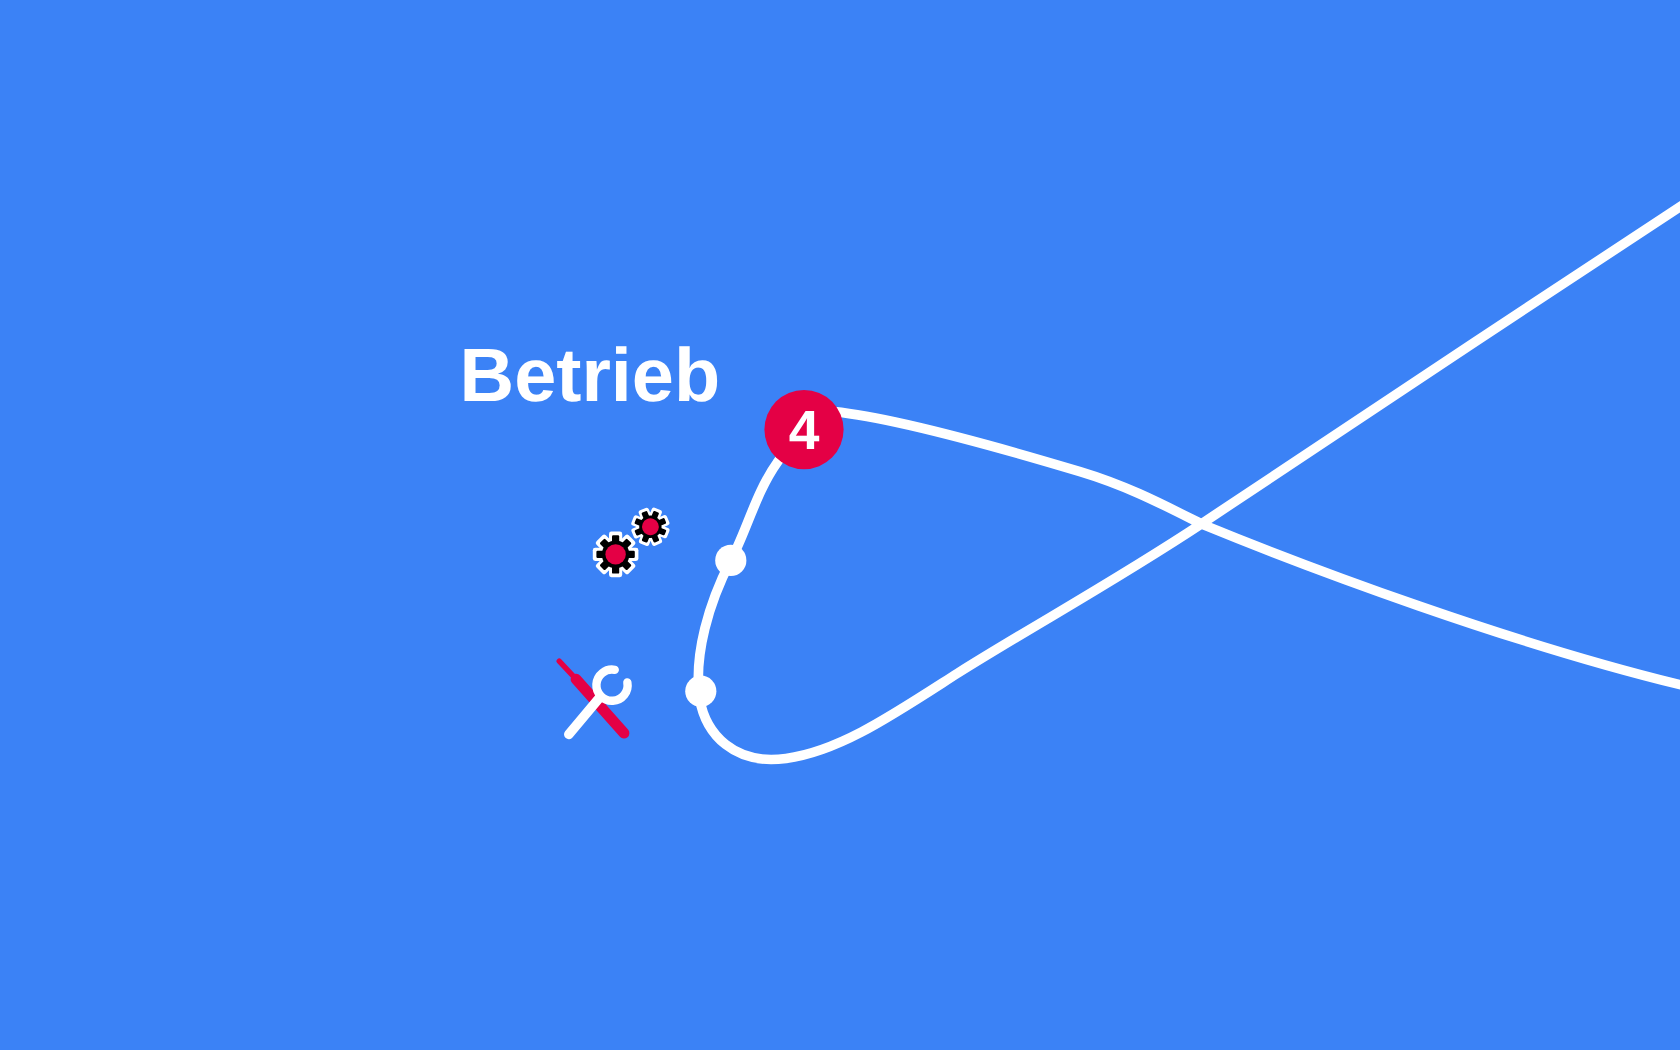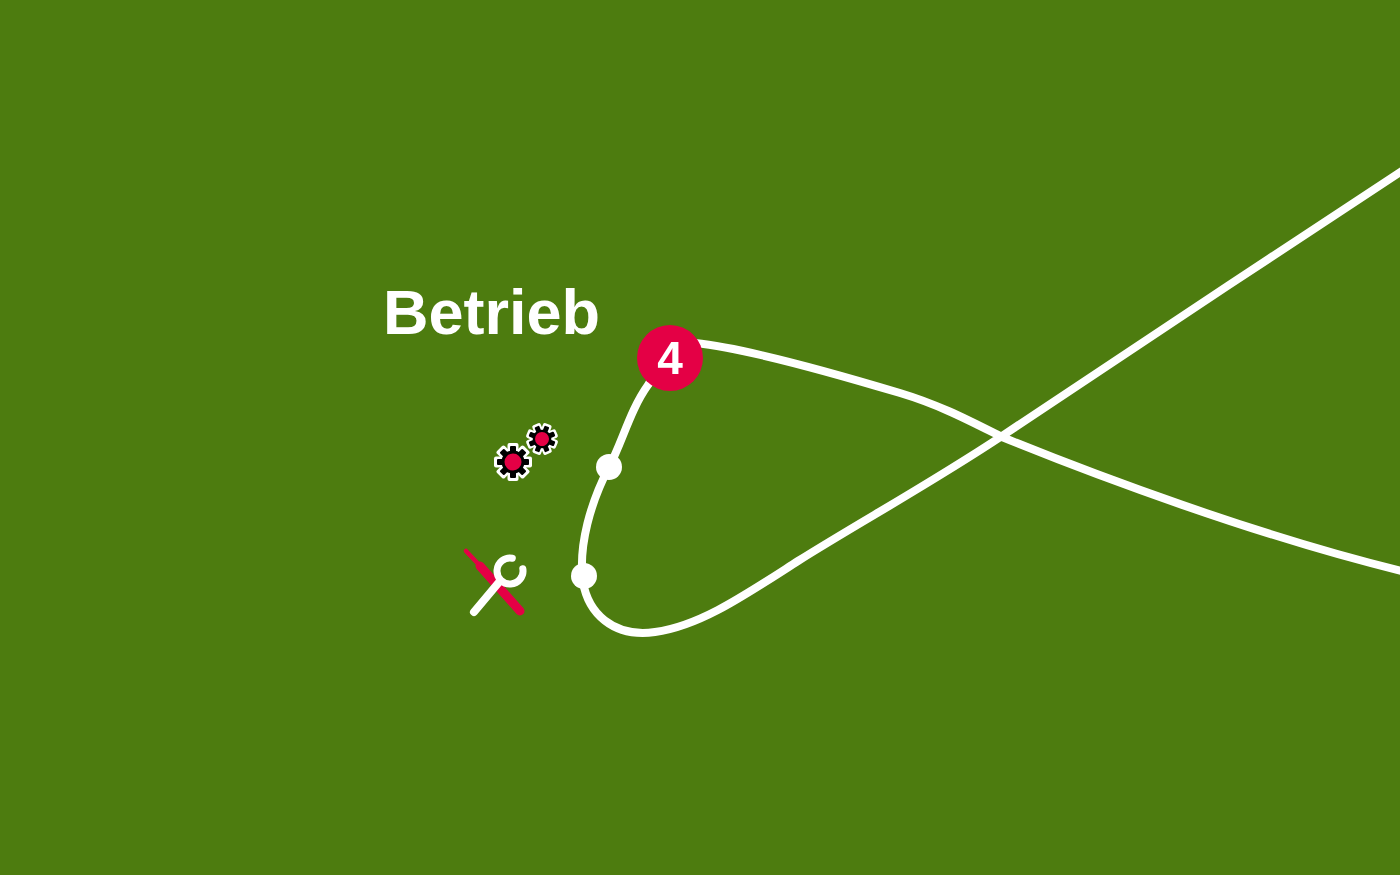--- a/index.html
+++ b/index.html
@@ -1,20 +1,20 @@
 <!DOCTYPE html>
 <html><head>
 <meta charset="utf-8">
 <style>
   html, body { margin: 0; padding: 0; background: #000; }
   .stage {
     position: relative;
     width: 1400px;
     height: 875px;
-    background: #4d7c0f;
+    background: #3b82f6;
     overflow: hidden;
     font-family: "Liberation Sans", sans-serif;
   }
   svg { display: block; }
   .curve {
     fill: none;
     stroke: #FFFFFF;
     stroke-width: 8;
     stroke-linecap: round;
   }

